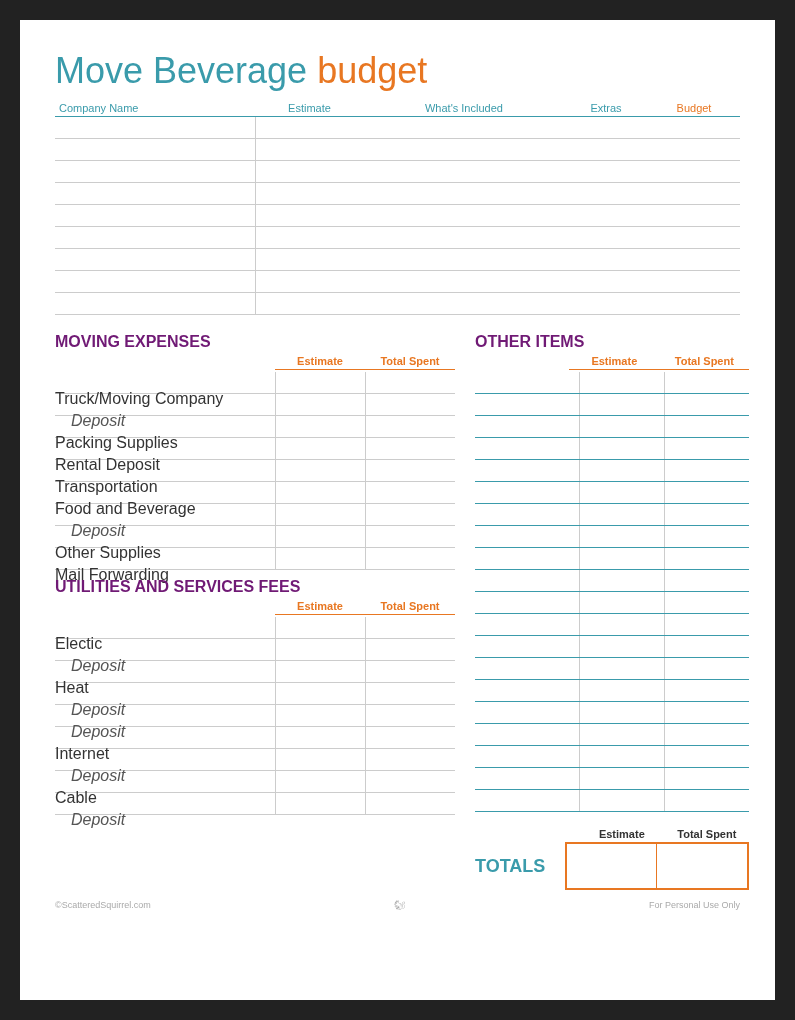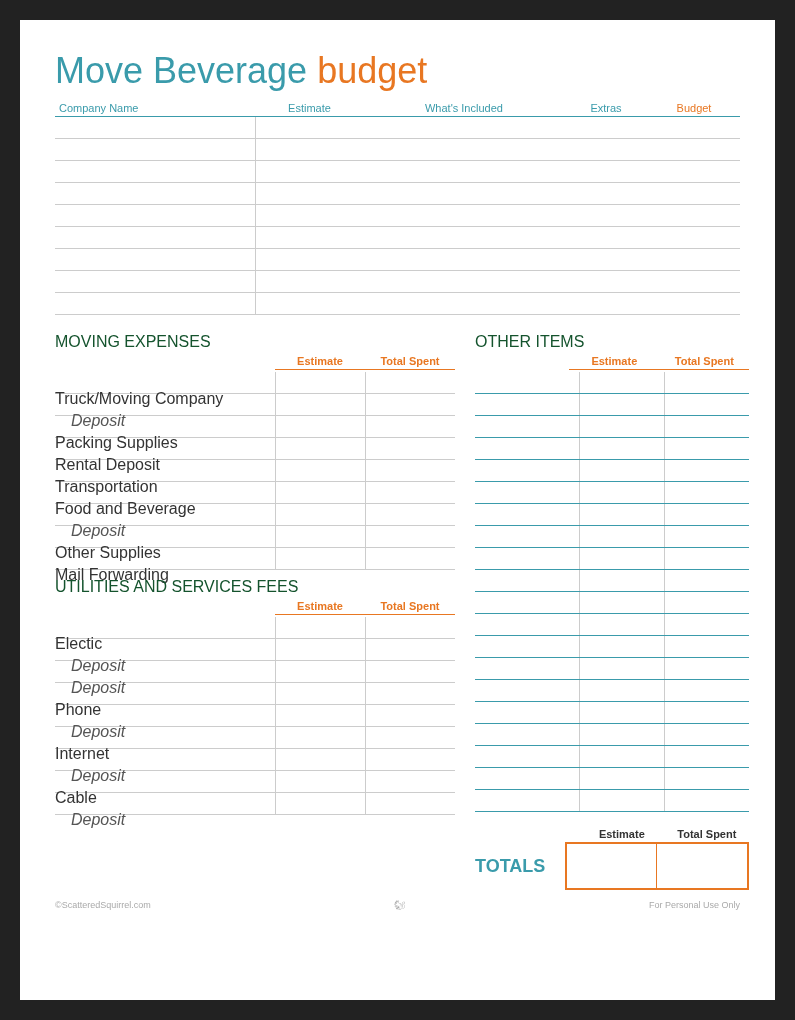--- a/index.html
+++ b/index.html
@@ -69,22 +69,22 @@
     }
     .col-left {
       width: 400px;
       flex-shrink: 0;
     }
     .col-right {
       flex: 1;
     }
     .subsection-title {
       font-size: 16px;
-      font-weight: normal;
-      color: #14532d;
+      font-weight: bold;
+      color: #701a75;
       margin-bottom: 4px;
     }
     .col-headers {
       display: flex;
       margin-bottom: 2px;
     }
     .col-label-spacer {
       flex: 1;
     }
     .col-header-label {
@@ -314,26 +314,26 @@
               <div class="expense-label">Electic</div>
               <div class="expense-cell"></div>
               <div class="expense-cell"></div>
             </div>
             <div class="expense-row">
               <div class="expense-label indented">Deposit</div>
               <div class="expense-cell"></div>
               <div class="expense-cell"></div>
             </div>
             <div class="expense-row">
+              <div class="expense-label">Heat</div>
+              <div class="expense-cell"></div>
+              <div class="expense-cell"></div>
+            </div>
+            <div class="expense-row">
               <div class="expense-label indented">Deposit</div>
-              <div class="expense-cell"></div>
-              <div class="expense-cell"></div>
-            </div>
-            <div class="expense-row">
-              <div class="expense-label">Phone</div>
               <div class="expense-cell"></div>
               <div class="expense-cell"></div>
             </div>
             <div class="expense-row">
               <div class="expense-label indented">Deposit</div>
               <div class="expense-cell"></div>
               <div class="expense-cell"></div>
             </div>
             <div class="expense-row">
               <div class="expense-label">Internet</div>

